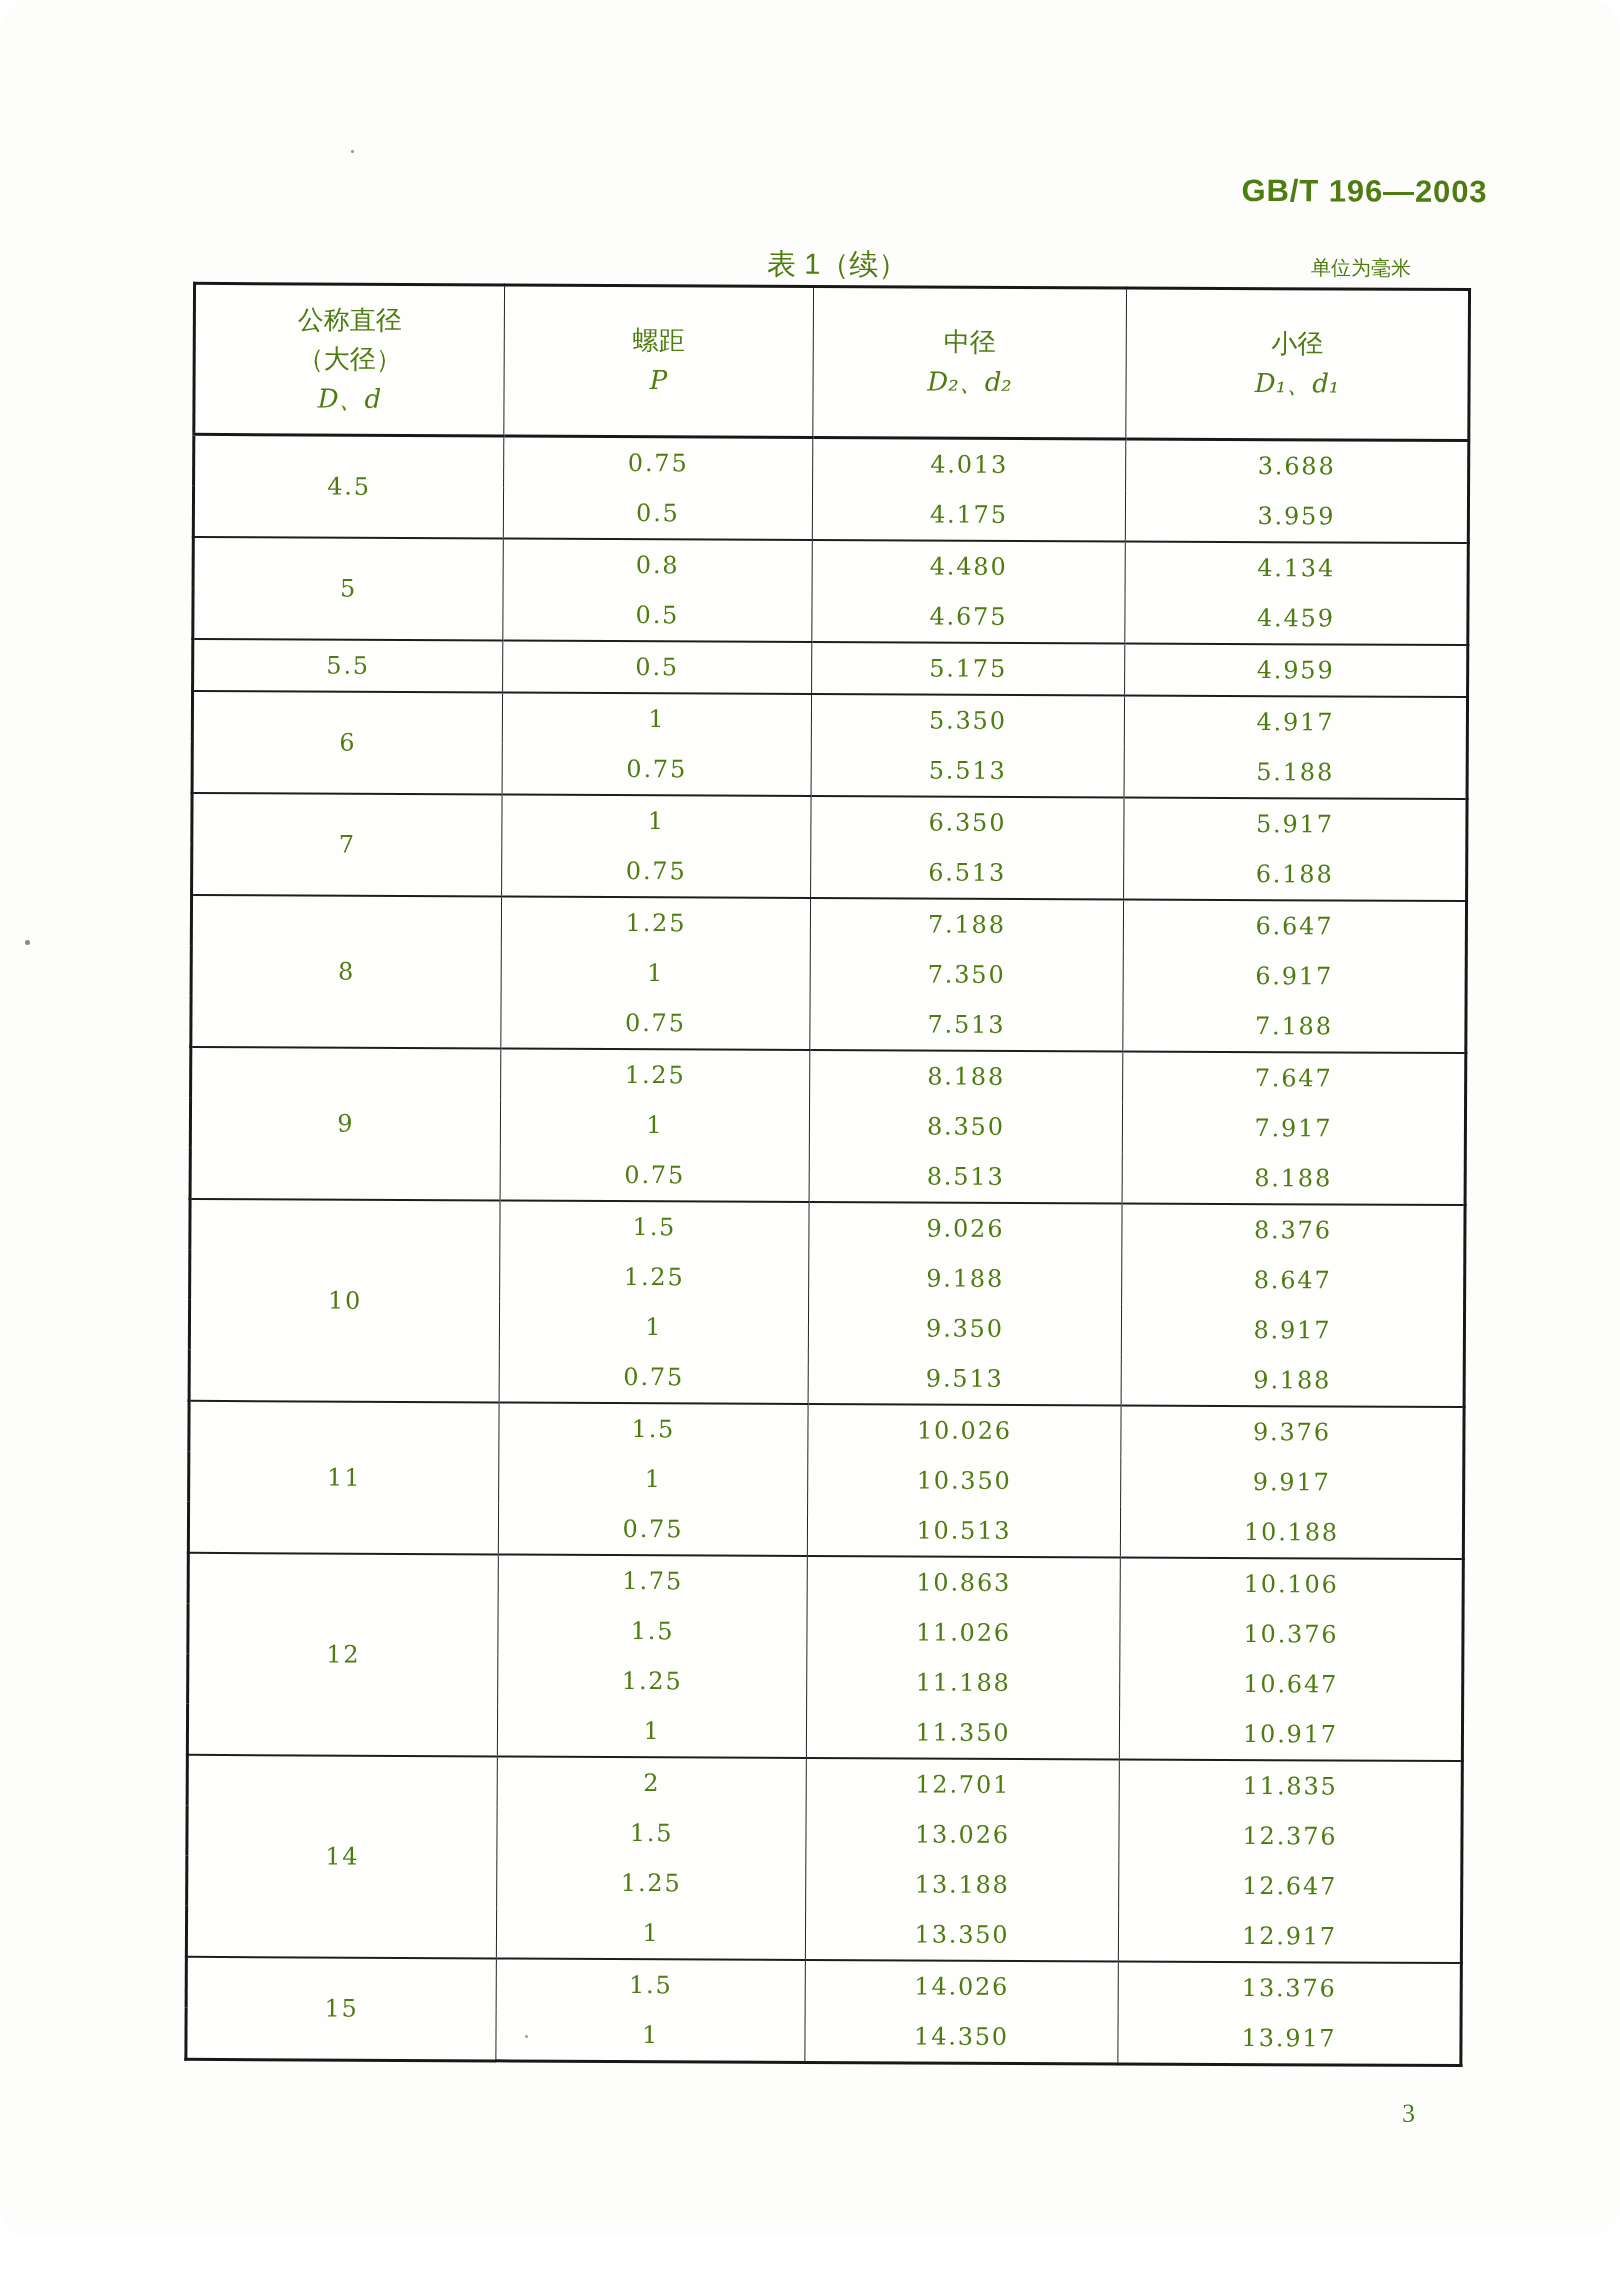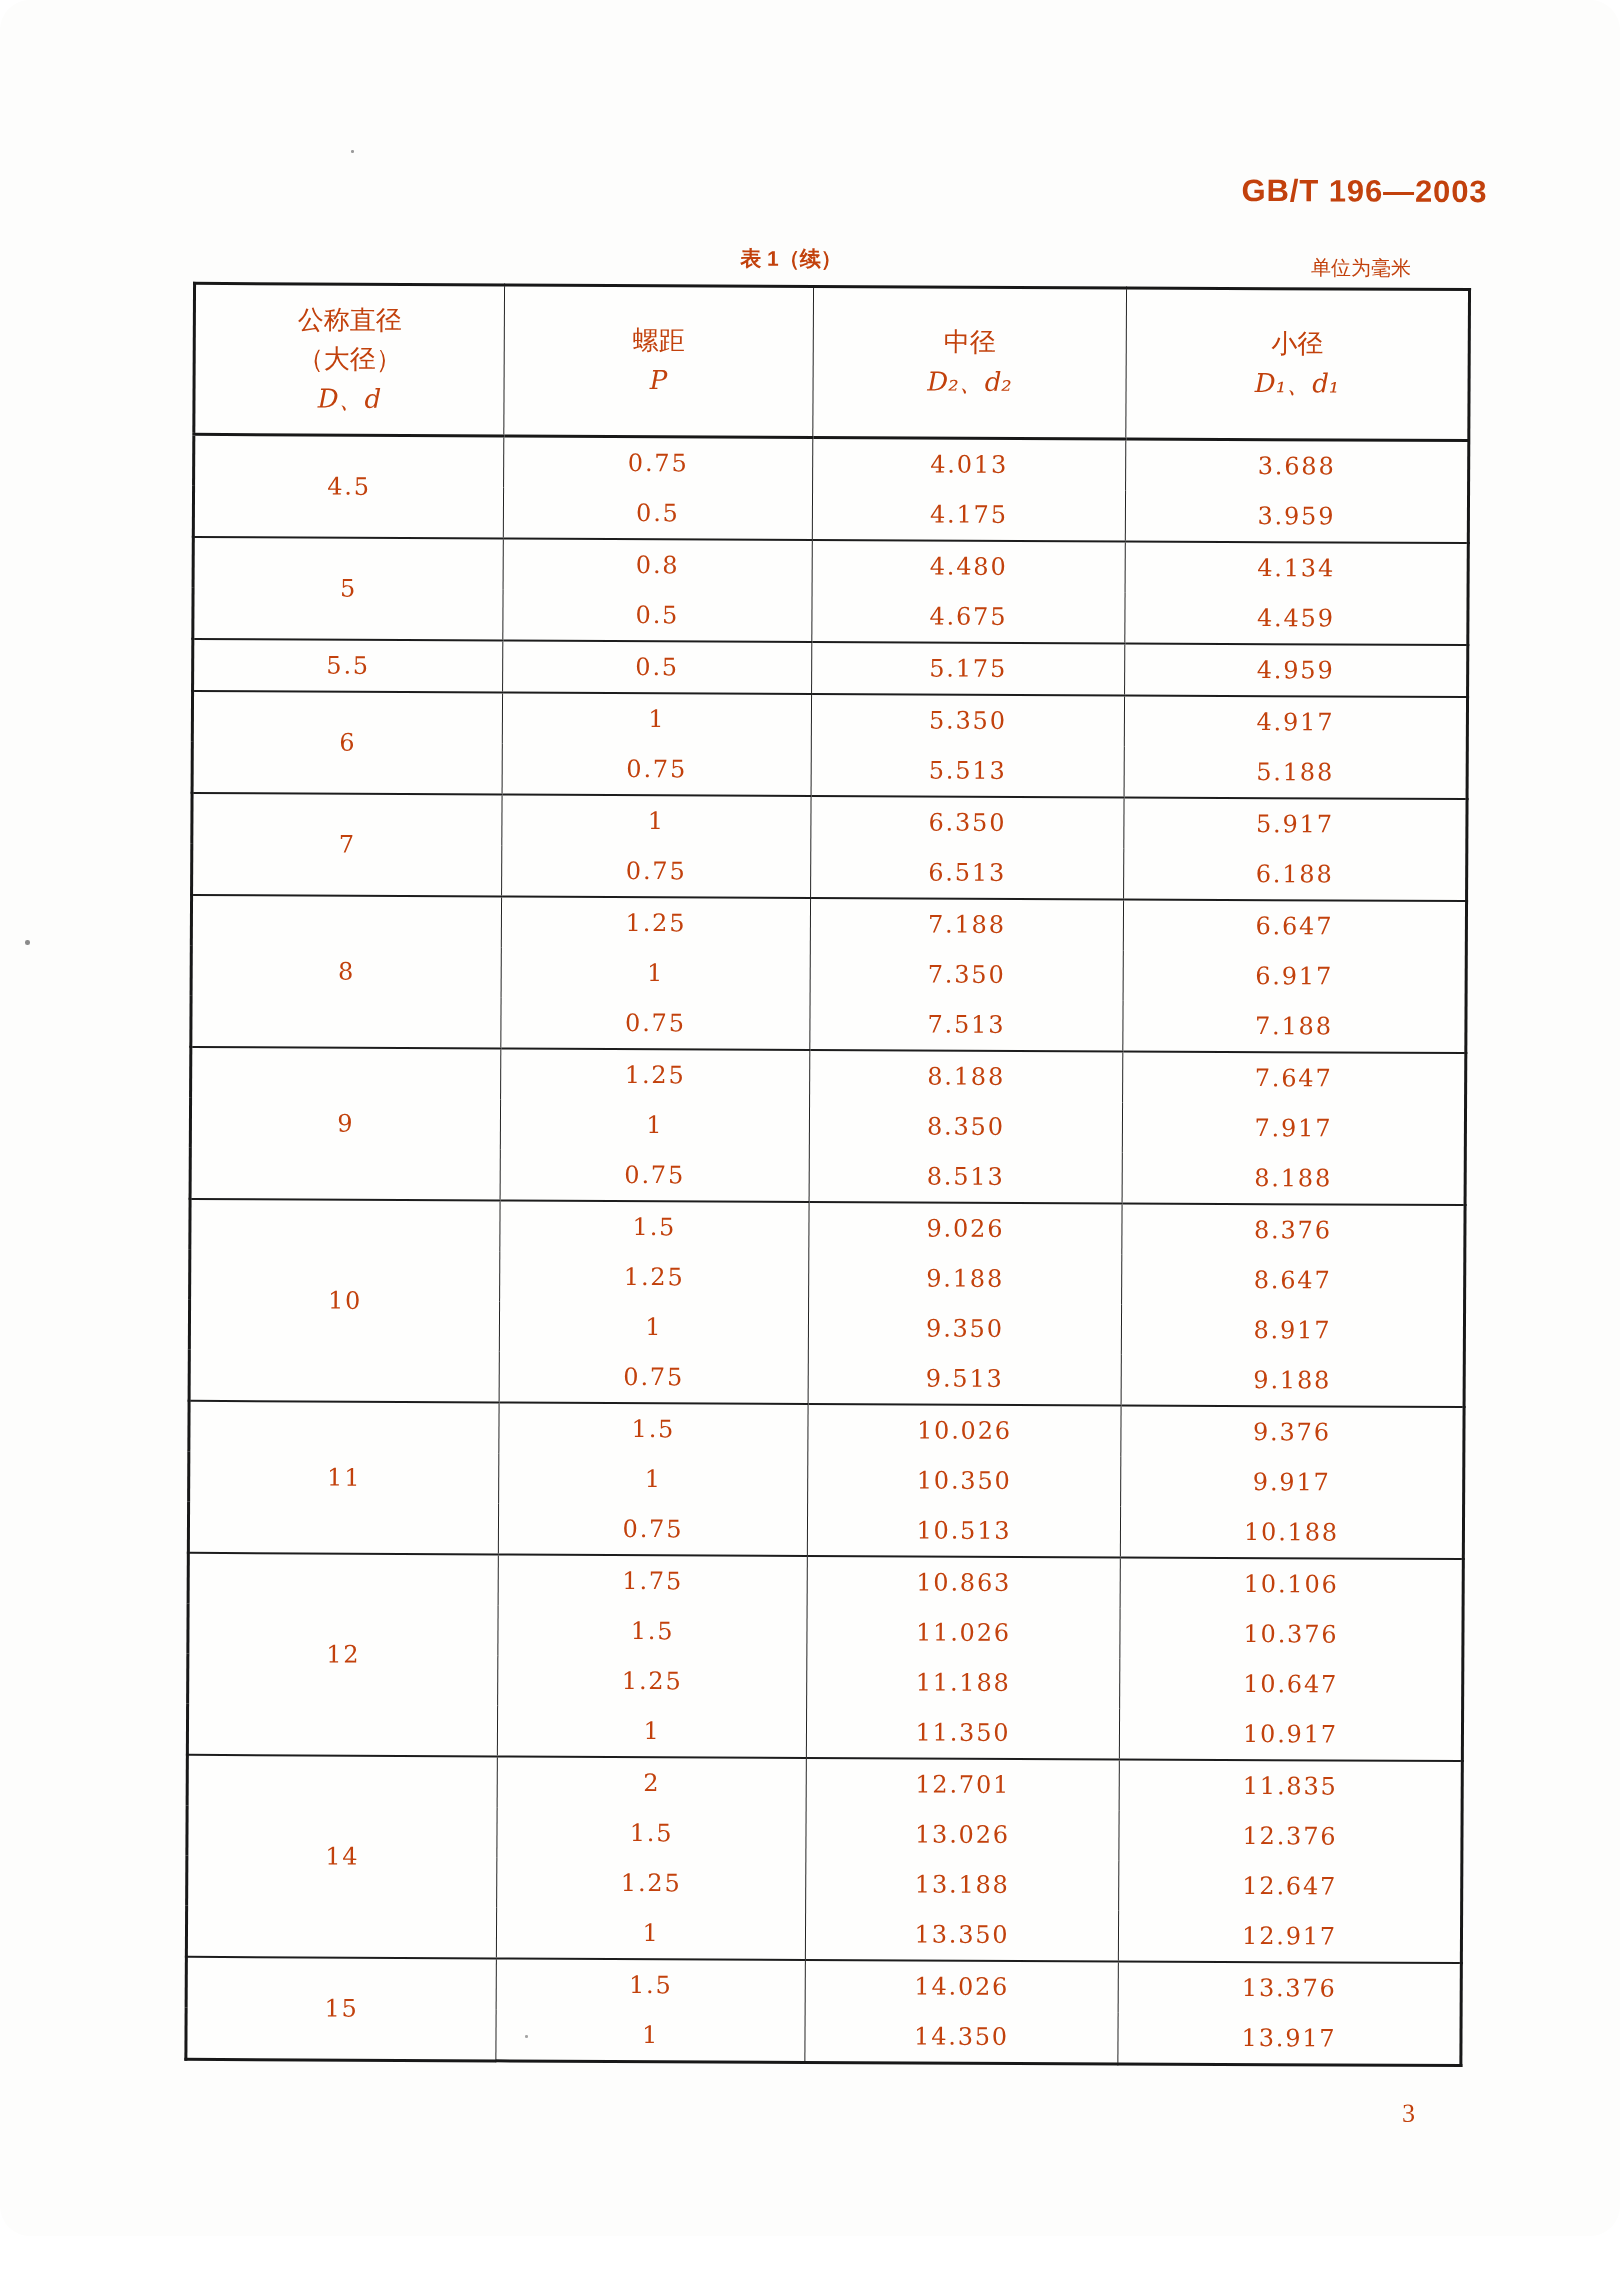--- a/index.html
+++ b/index.html
@@ -1,30 +1,30 @@
 <!DOCTYPE html>
 <html style="font-size:14.3px"><head>
 <meta charset="utf-8">
 <style>
   html,body { margin:0; padding:0; background:#ffffff; }
   .page {
     position:relative; width:1620px; height:2236px;
     background:#fdfdfc; overflow:hidden;
-    font-family:"Liberation Serif", serif; color:#c2410c;border-radius:30px;
+    font-family:"Liberation Serif", serif; color:#4d7c0f;border-radius:30px;
   }
   .sheet { position:absolute; inset:0; transform:rotate(0.28deg); transform-origin:833px 296px; }
   .doc-number {
     position:absolute; top:171px; left:1241px;
     font-family:"Liberation Sans", sans-serif; font-weight:bold;
     font-size:31px; letter-spacing:0.9px; white-space:nowrap;
   }
   .table-title {
-    position:absolute; top:245px; left:740px;
-    font-family:"Liberation Sans", sans-serif; font-weight:bold;
-    font-size:21px; white-space:nowrap;
+    position:absolute; top:245px; left:767px;
+    font-family:"Liberation Sans", sans-serif; font-weight:normal;
+    font-size:29px; white-space:nowrap;
   }
   .unit-note {
     position:absolute; top:252px; left:1311px;
     font-size:20px; white-space:nowrap;
   }
   .table-wrap { position:absolute; left:193px; top:285px; }
   table { border-collapse:collapse; table-layout:fixed; background:#fefefd; }
   table { border:3.6px solid #181818; }
   thead th {
     border-left:1.8px solid #242424; border-bottom:3.6px solid #181818;

